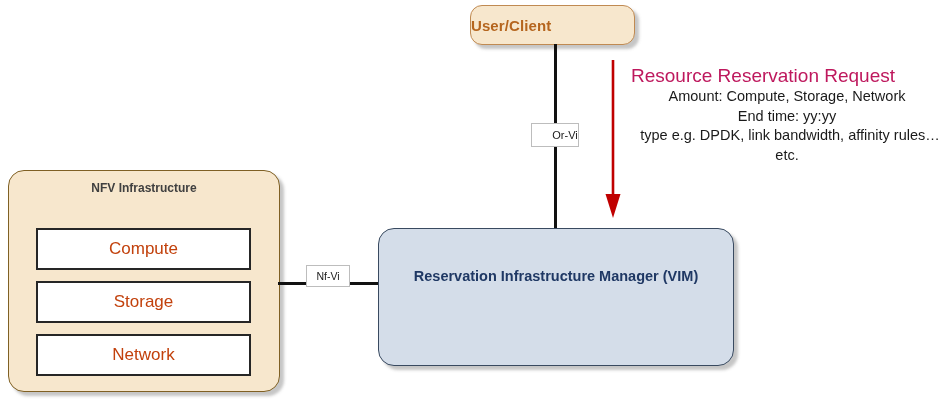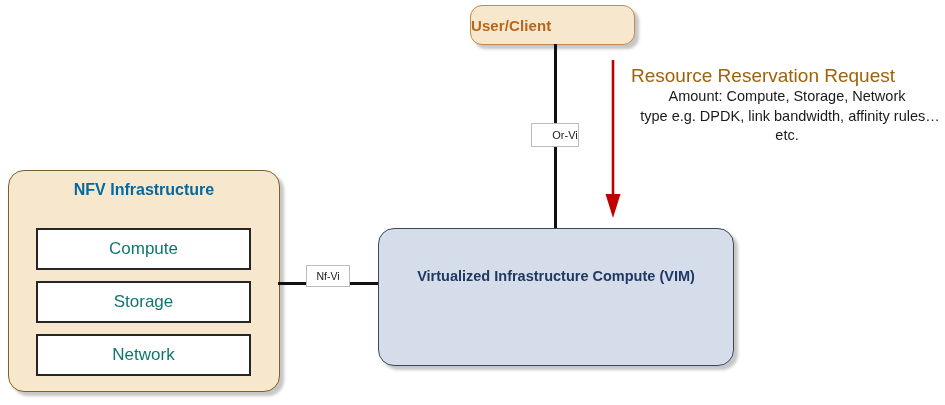--- a/index.html
+++ b/index.html
@@ -56,37 +56,37 @@
     background: #F7E7CD;
     border: 1.6px solid #7F6024;
     border-radius: 16px;
   }
   #nfvi-title {
     position: absolute;
     top: 10px;
     left: 0;
     width: 100%;
     text-align: center;
-    font-size: 16px;
+    font-size: 12px;
     font-weight: bold;
-    color: #0369a1;
+    color: #404040;
   }
   .nfvi-sub {
     position: absolute;
     left: 27px;
     width: 215px;
     height: 42px;
     background: #FFFFFF;
     border: 2px solid #262626;
     box-sizing: border-box;
     display: flex;
     align-items: center;
     justify-content: center;
     font-size: 17px;
-    color: #0f766e;
+    color: #c2410c;
   }
   #nfvi-sub-0 { top: 57px; }
   #nfvi-sub-1 { top: 110px; }
   #nfvi-sub-2 { top: 163px; }
 
   
   #vim-box {
     left: 378px;
     top: 228px;
     width: 356px;
@@ -169,21 +169,21 @@
   #annotation {
     position: absolute;
     left: 631px;
     top: 64px;
     width: 312px;
     color: #1a1a1a;
   }
   #annotation-title {
     font-size: 19px;
     line-height: 23px;
-    color: #a16207;
+    color: #be185d;
     white-space: nowrap;
   }
   .ann-line {
     font-size: 14.5px;
     line-height: 19.5px;
     color: #1a1a1a;
     white-space: nowrap;
     text-align: center;
   }
   .ann-line.wrap { white-space: normal; }
@@ -204,20 +204,21 @@
   </div>
 
   <svg id="red-arrow" viewBox="0 0 18 160">
     <line x1="9" y1="0" x2="9" y2="140" stroke="#C00000" stroke-width="2.6"></line>
     <polygon points="9,158 1.5,134 16.5,134" fill="#C00000"></polygon>
   </svg>
 
   <div id="annotation">
     <div id="annotation-title">Resource Reservation Request</div>
     <div class="ann-line">Amount: Compute, Storage, Network</div>
+    <div class="ann-line">End time: yy:yy</div>
     <div class="ann-line wrap indent">  type e.g. DPDK, link bandwidth, affinity rules… etc.</div>
   </div>
 
   <div class="rbox" id="nfvi-box">
     <div id="nfvi-title">NFV Infrastructure</div>
     <div class="nfvi-sub" id="nfvi-sub-0">
       <span>Compute</span>
     </div>
     <div class="nfvi-sub" id="nfvi-sub-2">
       <span>Network</span>
@@ -226,16 +227,16 @@
       <span>Storage</span>
     </div>
   </div>
 
   <div id="nf-vi-line"></div>
   <div id="nf-vi-tag">
     <span>Nf-Vi</span>
   </div>
 
   <div class="rbox" id="vim-box">
-    <span id="vim-label">Virtualized Infrastructure Compute (VIM)</span>
+    <span id="vim-label">Reservation Infrastructure Manager (VIM)</span>
   </div>
 
 </div>
 
 </body></html>

